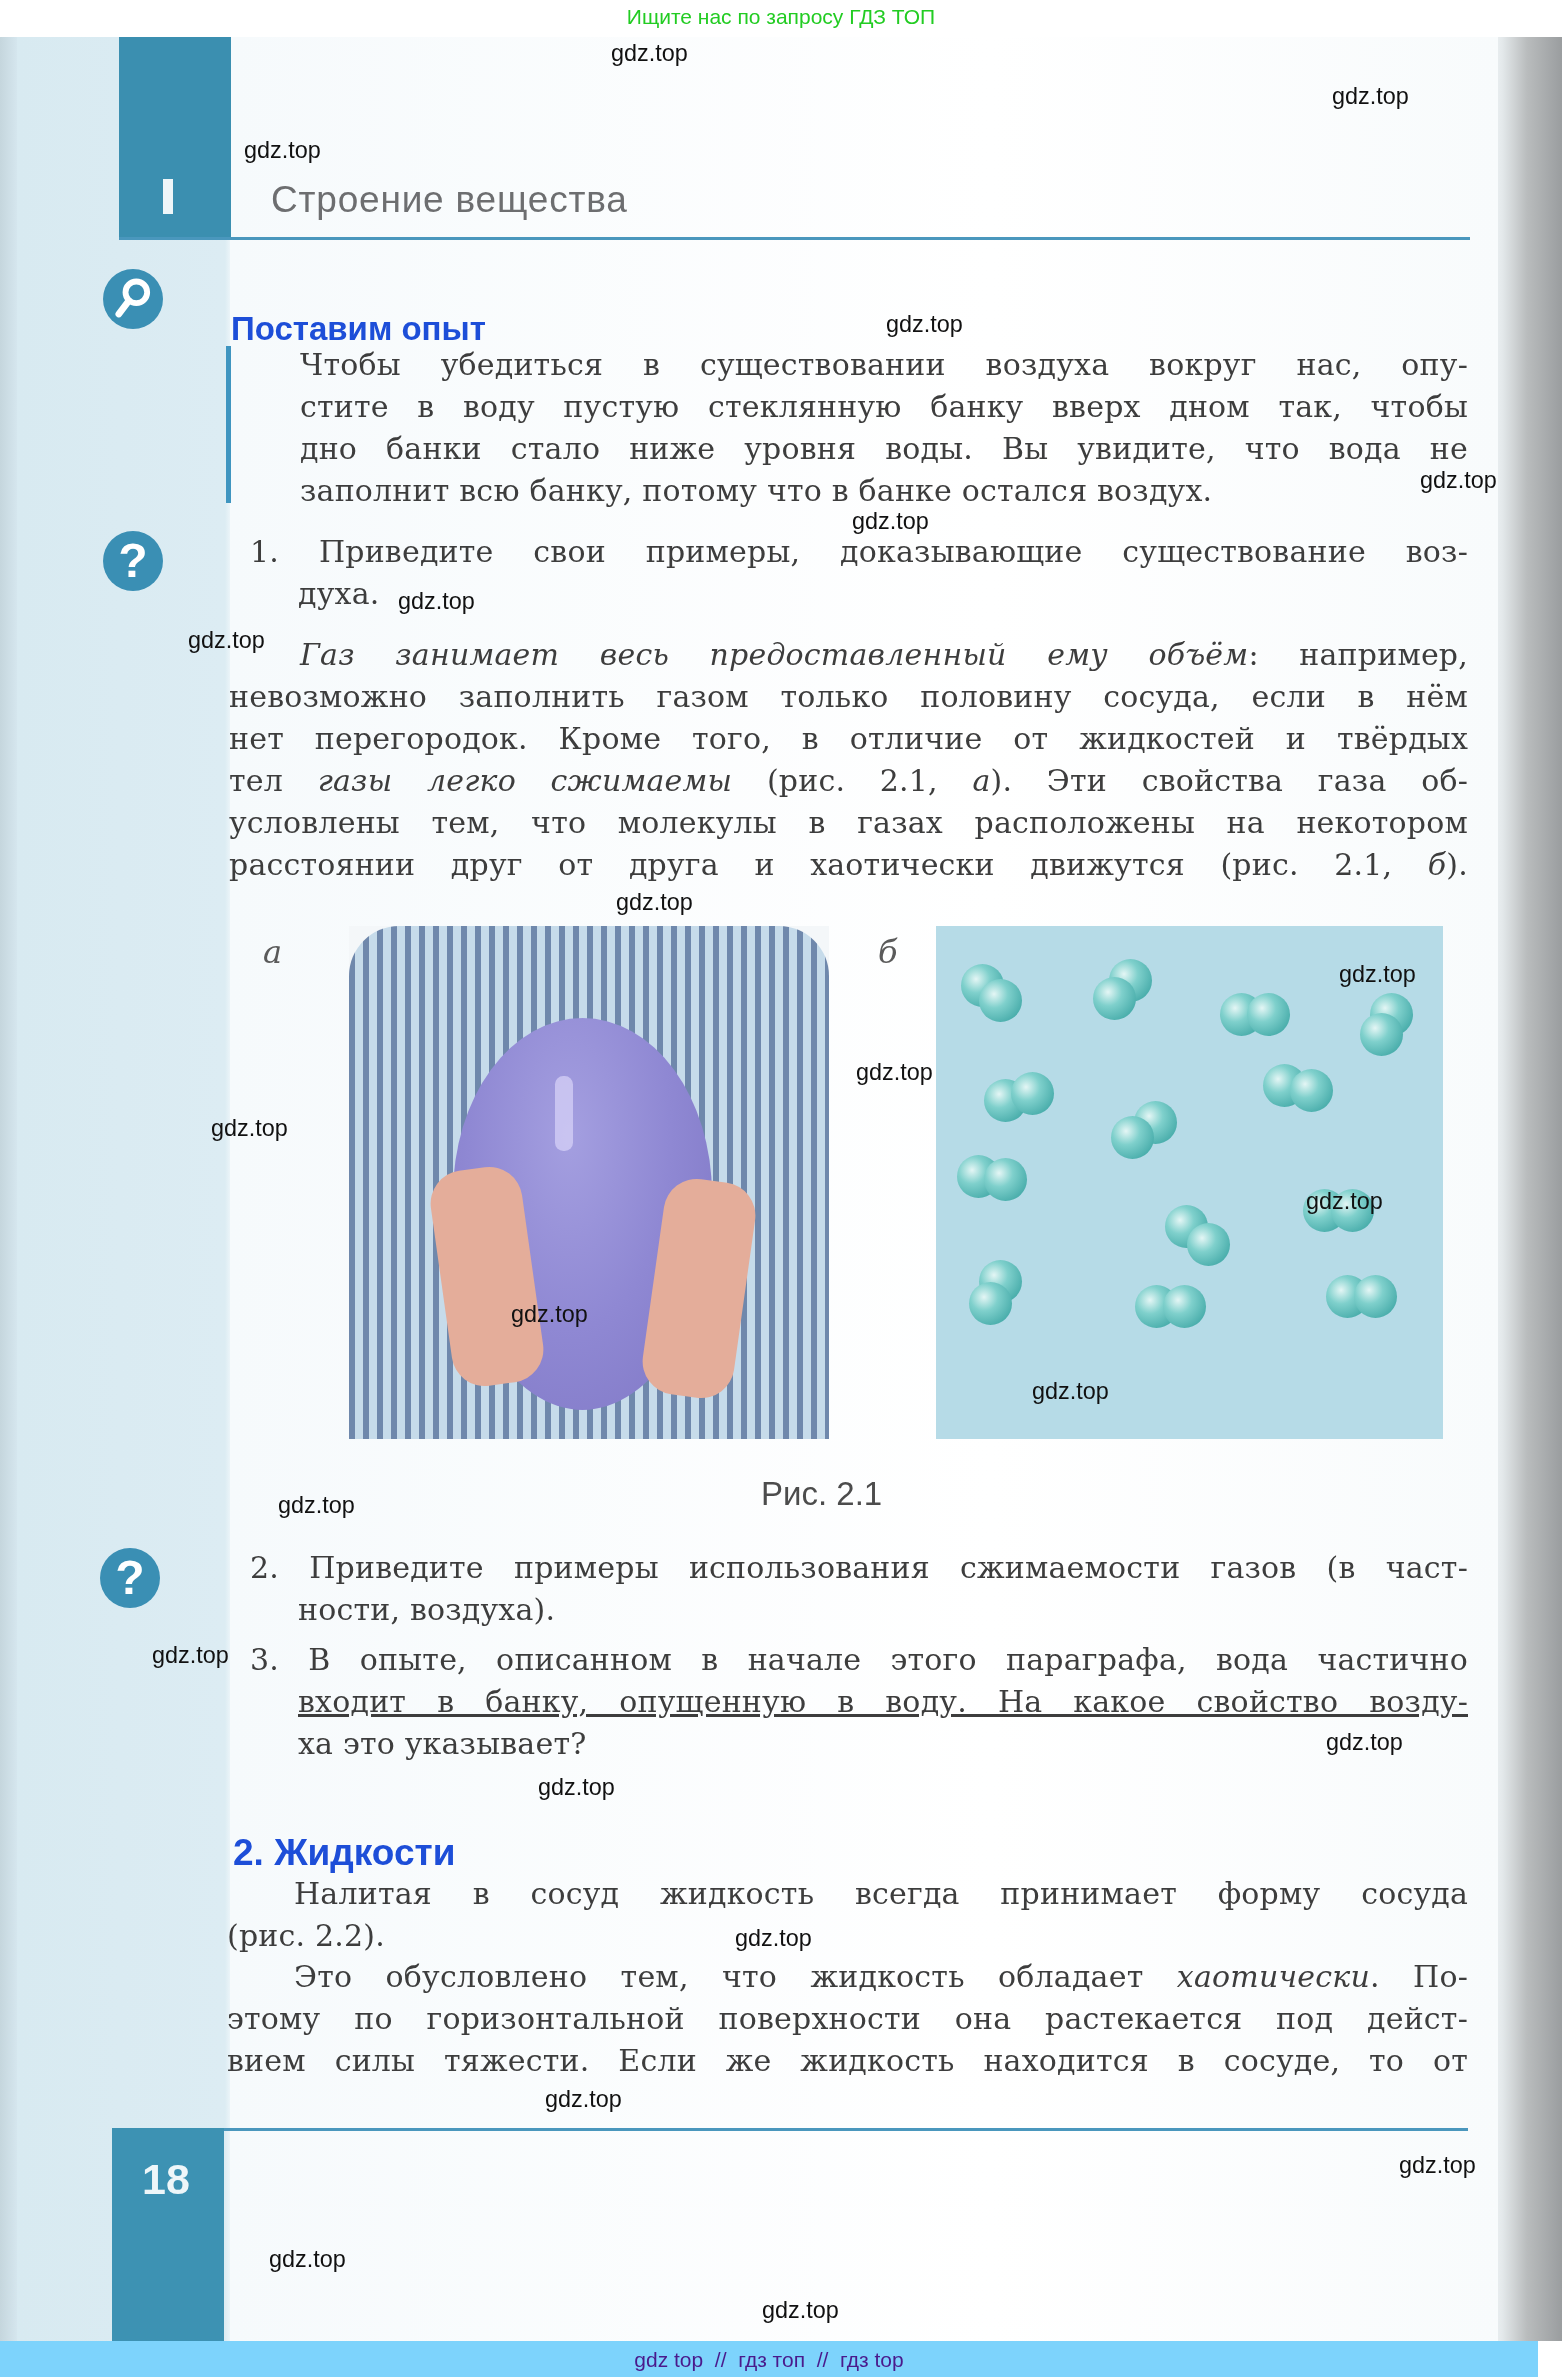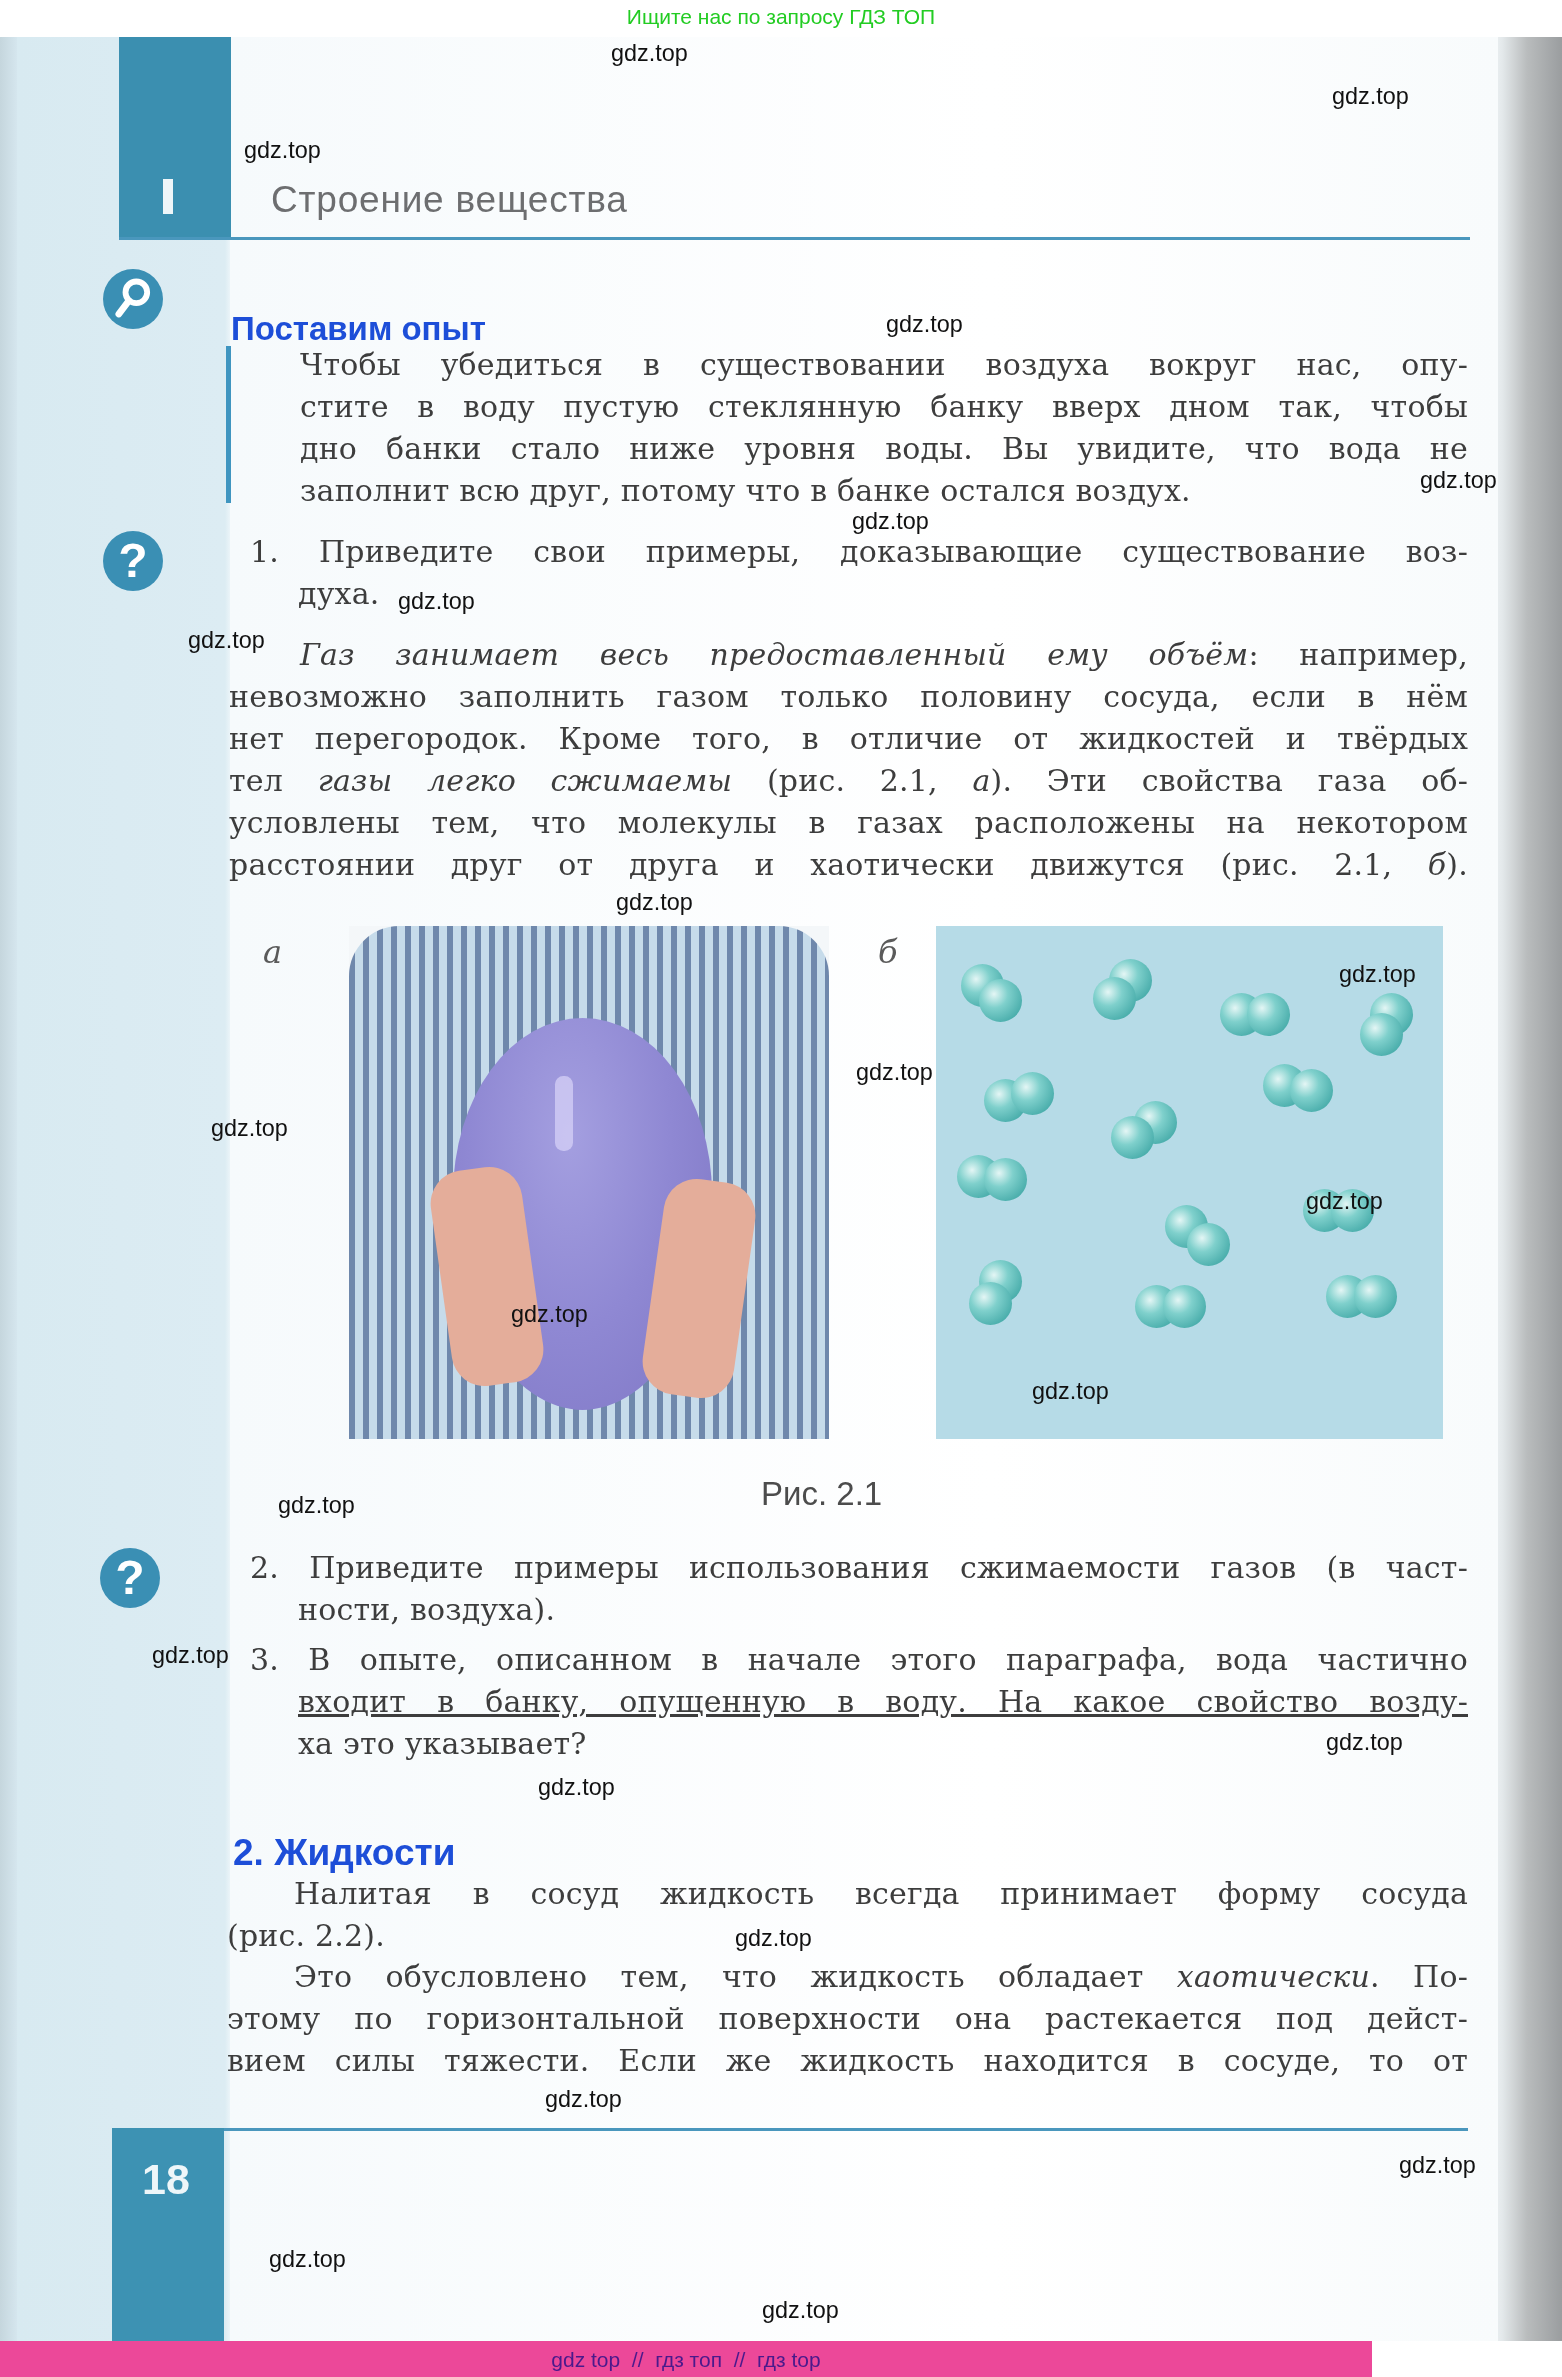--- a/index.html
+++ b/index.html
@@ -7,22 +7,22 @@
     width: 1562px; height: 2377px; position: relative; overflow: hidden;
     background: #ffffff;
     font-family: "DejaVu Serif", serif;
   }
   .top-banner {
     position: absolute; left: 0; top: 0; width: 1562px; height: 37px;
     background: #ffffff; text-align: center;
     font-family: "Liberation Sans", sans-serif; font-size: 21px; line-height: 33px;
   }
   .bottom-banner {
-    position: absolute; left: 0; top: 2341px; width: 1372px; height: 37px;
-    background: #ec4899; text-align: center;
+    position: absolute; left: 0; top: 2341px; width: 1538px; height: 37px;
+    background: #7dd3fc; text-align: center;
     font-family: "Liberation Sans", sans-serif; font-size: 21px; line-height: 37px;
   }
   .scan {
     position: absolute; left: 0; top: 37px; width: 1562px; height: 2304px;
     background: linear-gradient(to right, #d3e6ee 0px, #d8eaf1 16.7px, #dcecf3 225px, #f7fbfd 234px, #fbfdfe 1251px, #f4f8fa 1485px, #e4e9eb 1502px, #b9bcbd 1527px, #9a9d9f 1562px);
   }
   .left-edge {
     position: absolute; left: 0; top: 37px; width: 16.7px; height: 2304px;
     background: linear-gradient(to right, #c5d6dd, #d5e6ee);
   }
@@ -148,21 +148,21 @@
     <line x1="31" y1="38" x2="19" y2="54" stroke="#ffffff" stroke-width="8" stroke-linecap="round"></line>
   </svg>
 </div>
 <div class="section-heading" style="left:231px; top:282px; font-size:33px;">Поставим опыт</div>
 
 <div class="exp-rule"></div>
 <div class="para" style="left:300px; top:344px; width:1168px;">
   <span class="line">Чтобы убедиться в существовании воздуха вокруг нас, опу-</span>
   <span class="line">стите в воду пустую стеклянную банку вверх дном так, чтобы</span>
   <span class="line">дно банки стало ниже уровня воды. Вы увидите, что вода не</span>
-  <span class="line last">заполнит всю друг, потому что в банке остался воздух.</span>
+  <span class="line last">заполнит всю банку, потому что в банке остался воздух.</span>
 </div>
 
 <div class="icon-circle q-mark" style="left:103px; top:531px;">?</div>
 <div class="para" style="left:250px; top:531px; width:1218px;">
   <span class="line"><span>1.</span> <span>Приведите свои примеры, доказывающие существование воз-</span></span>
   <span class="line last" style="padding-left:48px;">духа.</span>
 </div>
 
 <div class="para" style="left:229px; top:634px; width:1239px;">
   <span class="line" style="padding-left:71px;"><span class="it">Газ занимает весь предоставленный ему объём</span><span>: например,</span></span>

